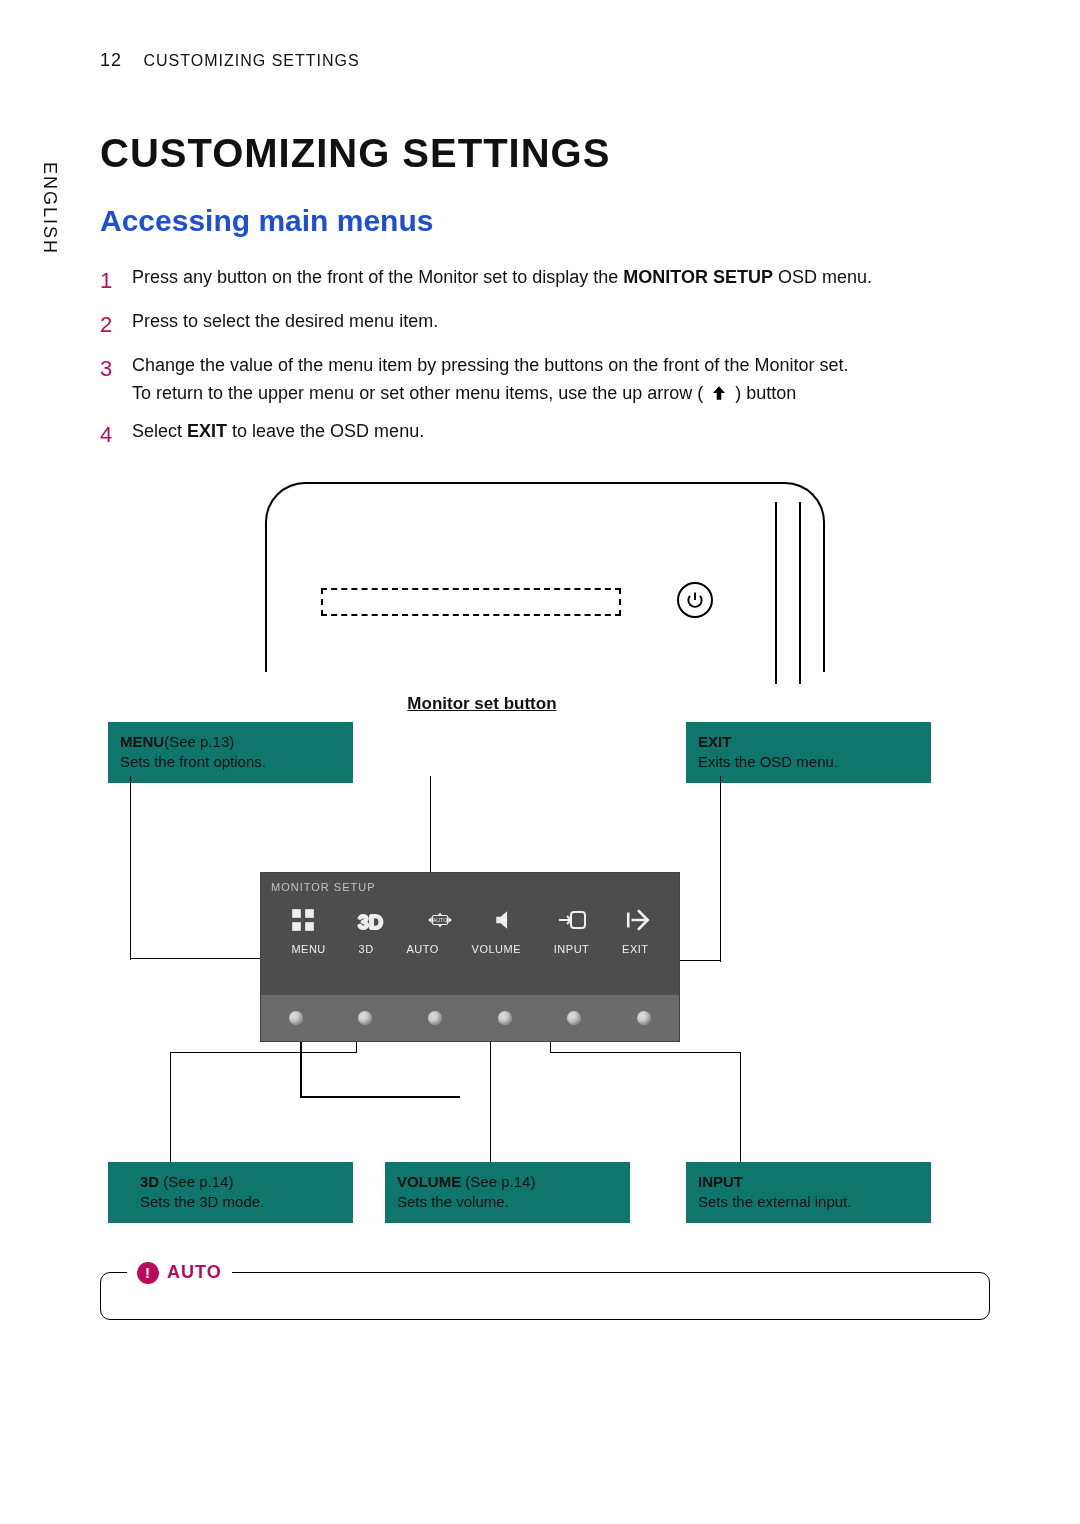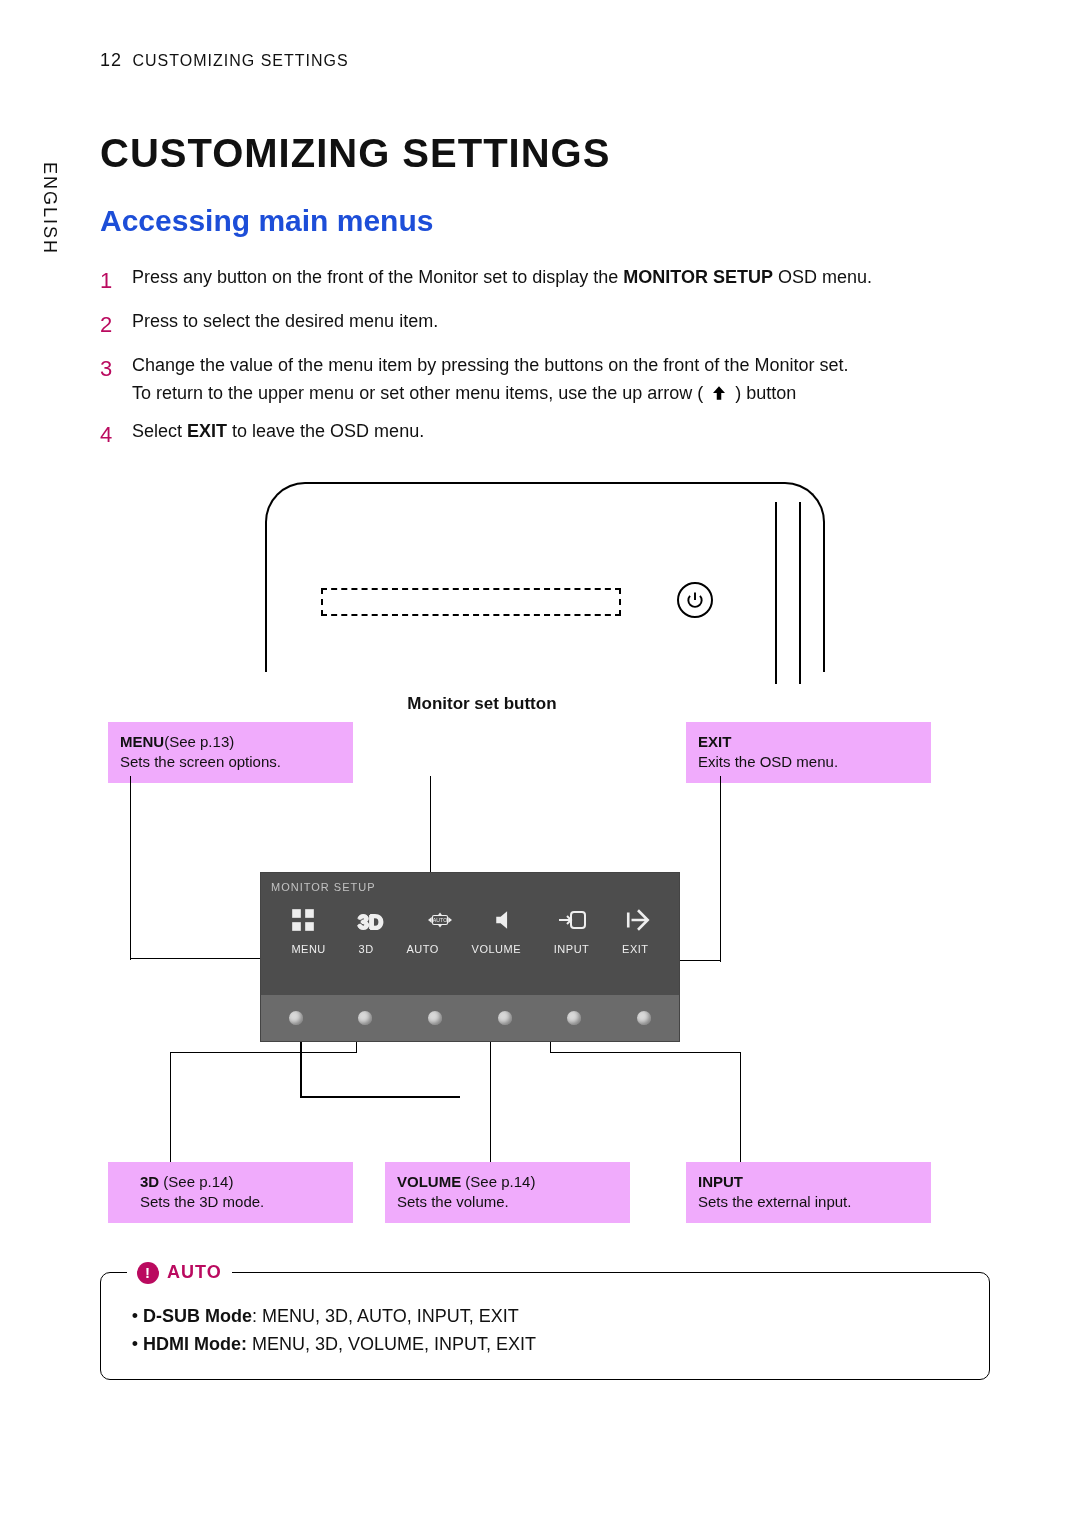--- a/index.html
+++ b/index.html
@@ -16,21 +16,21 @@
     position: relative;
     width: 1080px;
     height: 1524px;
     padding: 50px 90px 60px 100px;
   }
   .running-head {
     font-size: 16px;
     letter-spacing: 1px;
     margin-bottom: 60px;
   }
-  .running-head .pn { font-weight: 400; margin-right: 5px; font-size: 18px; }
+  .running-head .pn { font-weight: 400; margin-right: 16px; font-size: 18px; }
   .lang-tab {
     position: absolute;
     left: 60px;
     top: 162px;
     font-size: 18px;
     letter-spacing: 2px;
     transform: rotate(90deg);
     transform-origin: left top;
   }
   h1.title {
@@ -72,39 +72,39 @@
     border: 2px dashed #000;
   }
   .power-icon {
     position: absolute; right: 112px; top: 100px;
     width: 36px; height: 36px; border: 2px solid #000; border-radius: 50%;
     display: flex; align-items: center; justify-content: center;
   }
   .power-icon svg { width: 20px; height: 20px; }
   .mon-caption {
     position: absolute; left: 50%; top: 602px; transform: translateX(-42%);
-    font-size: 17px; font-weight: 700;
+    font-size: 17px; font-weight: 700; text-decoration: underline;
   }
   .mon-caption-line {
     position: absolute; left: 200px; top: 560px; width: 2px; height: 54px; background: #000;
   }
   .mon-caption-line::after {
     content: ""; position: absolute; left: 0; top: 54px; width: 160px; height: 2px; background: #000;
   }
 
   
   .diagram {
     position: relative;
     width: 900px;
     height: 520px;
     margin: 20px 0 0 0;
   }
   .callout {
     position: absolute;
-    background: #f0abfc;
+    background: #0f766e;
     padding: 10px 12px;
     font-size: 15px;
     line-height: 1.35;
     width: 245px;
   }
   .callout .cap { font-weight: 700; }
   .callout .ref { font-weight: 400; }
   .c-menu   { left: 8px;   top: 0; }
   .c-auto   { left: 297px; top: 0; }
   .c-exit   { left: 586px; top: 0; }
@@ -251,21 +251,21 @@
       </div>
     </div>
     <div class="mon-caption-line"></div>
     <div class="mon-caption" style="position:absolute; left:370px; top:212px;">Monitor set button</div>
   </div>
 
   <div class="diagram">
 
     <div class="callout c-menu">
       <span class="cap">MENU</span><span class="ref">(See p.13)</span><br>
-      <span>Sets the screen options.</span>
+      <span>Sets the front options.</span>
     </div>
     <div class="callout c-exit">
       <span class="cap">EXIT</span><span class="ref"></span><br>
       <span>Exits the OSD menu.</span>
     </div>
     <div class="callout c-3d">
       <span class="cap">3D</span> <span class="ref">(See p.14)</span><br>
       <span>Sets the 3D mode.</span>
     </div>
     <div class="callout c-volume">
@@ -346,22 +346,14 @@
         <div class="osd-dot"></div>
       </div>
     </div>
   </div>
 
   <div class="note-box">
     <div class="note-legend">
       <span class="note-icon">!</span>
       <span>AUTO</span>
     </div>
-    <ul>
-      <li>
-        <b>D-SUB Mode</b><span>: MENU, 3D, AUTO, INPUT, EXIT</span>
-      </li>
-      <li>
-        <b>HDMI Mode:</b><span> MENU, 3D, VOLUME, INPUT, EXIT</span>
-      </li>
-    </ul>
   </div>
 </div>
 
 </body></html>

